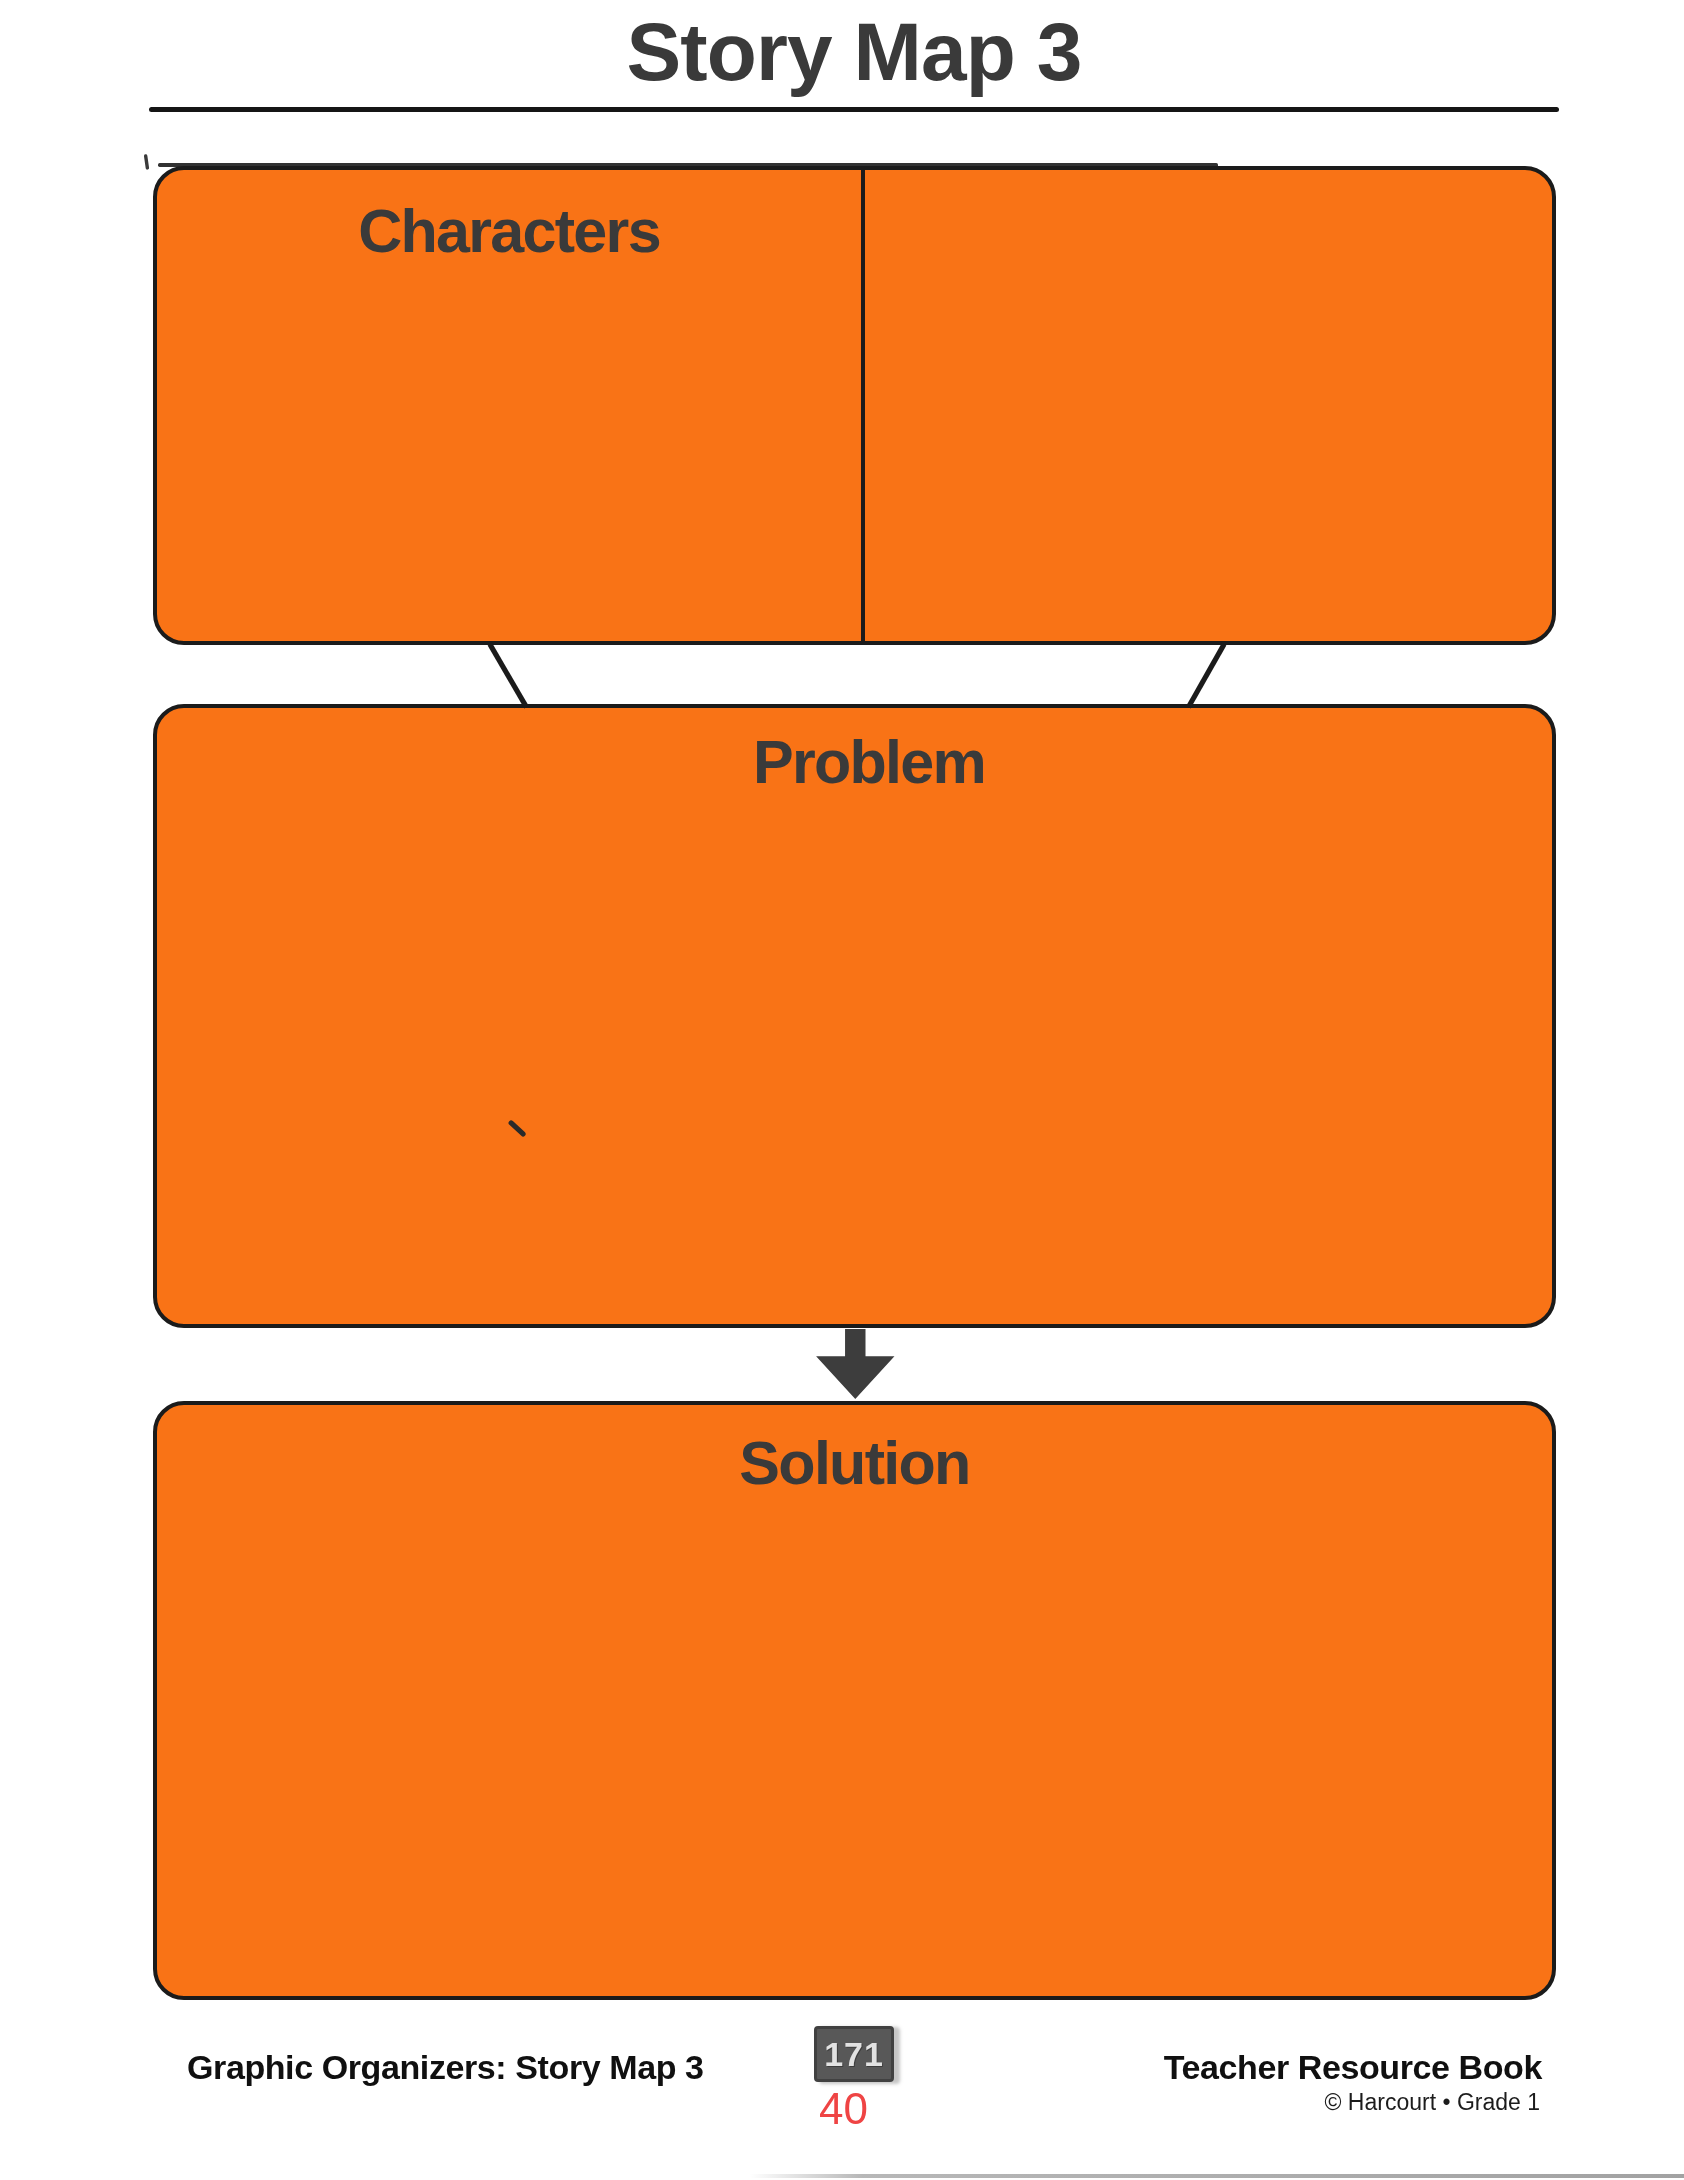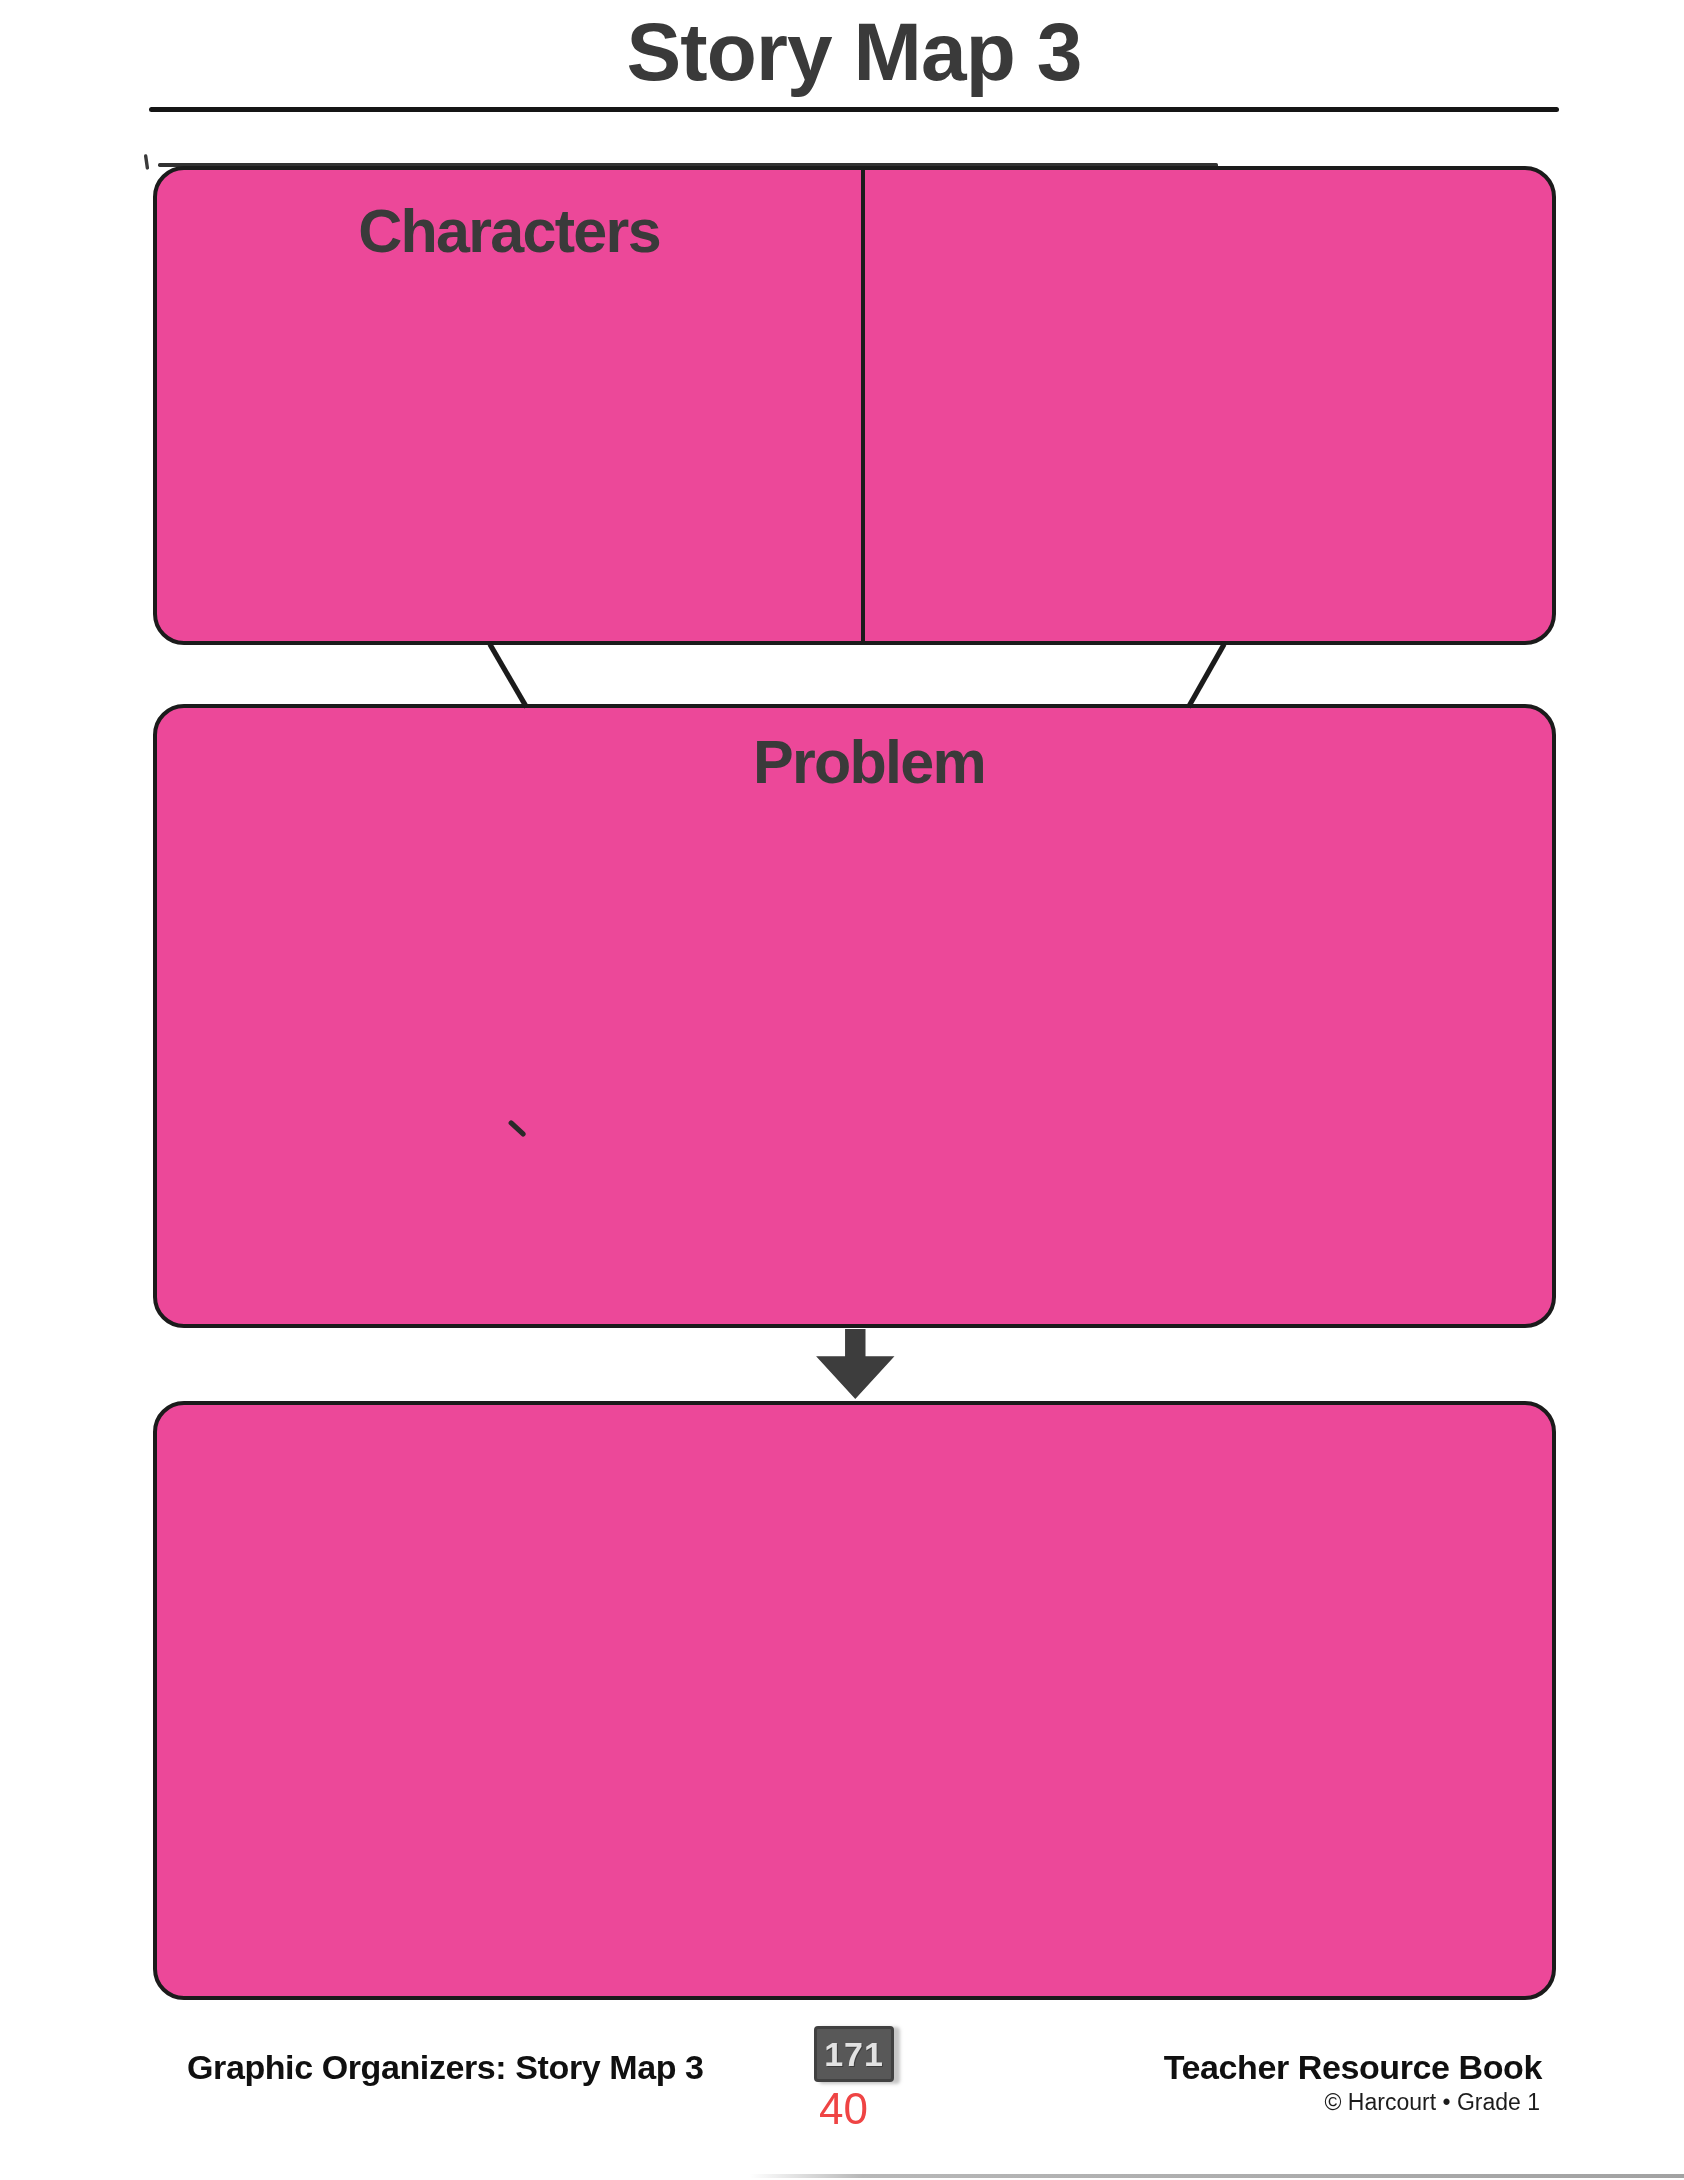--- a/index.html
+++ b/index.html
@@ -30,21 +30,21 @@
   }
   .rule{
     position:absolute;left:149px;top:107px;width:1410px;height:5.1px;
     background:#151515;border-radius:2.6px;
   }
   
   .obox{
     position:absolute;left:153px;width:1403px;
     border:4.3px solid var(--ink);
     border-radius:31px;
-    background:#ec4899;
+    background:#f97316;
   }
   .top-box{top:166px;height:479px;}
   .problem-box{top:704px;height:624px;padding-left:29px;}
   .solution-box{top:1401px;height:599px;}
   .top-smear{
     position:absolute;left:158px;top:163px;width:1060px;height:4.3px;
     background:rgba(22,22,22,.88);border-radius:1.7px;
   }
   .divider{
     position:absolute;left:704px;top:0;bottom:0;width:4.3px;
@@ -127,20 +127,21 @@
     </div>
     <div class="divider"></div>
   </div>
 
   <div class="obox problem-box">
     <div class="box-label">Problem</div>
     <div class="writing-area"></div>
   </div>
 
   <div class="obox solution-box">
+    <div class="box-label">Solution</div>
     <div class="writing-area"></div>
   </div>
 
   <svg class="overlay" viewBox="0 0 1978 2560">
     <line x1="575" y1="756" x2="618" y2="830" stroke="#1b1b1b" stroke-width="6"></line>
     <line x1="1437" y1="756" x2="1395" y2="830" stroke="#1b1b1b" stroke-width="6"></line>
     <path d="M 992 1560 L 1016 1560 L 1016 1592 L 1050 1592 L 1004 1642 L 958 1592 L 992 1592 Z" fill="#3d3d3d"></path>
     <line x1="600" y1="1318" x2="614" y2="1331" stroke="#2a2a2a" stroke-width="6" stroke-linecap="round"></line>
     <line x1="171" y1="183" x2="173" y2="197" stroke="#3a3a3a" stroke-width="4" stroke-linecap="round"></line>
   </svg>

